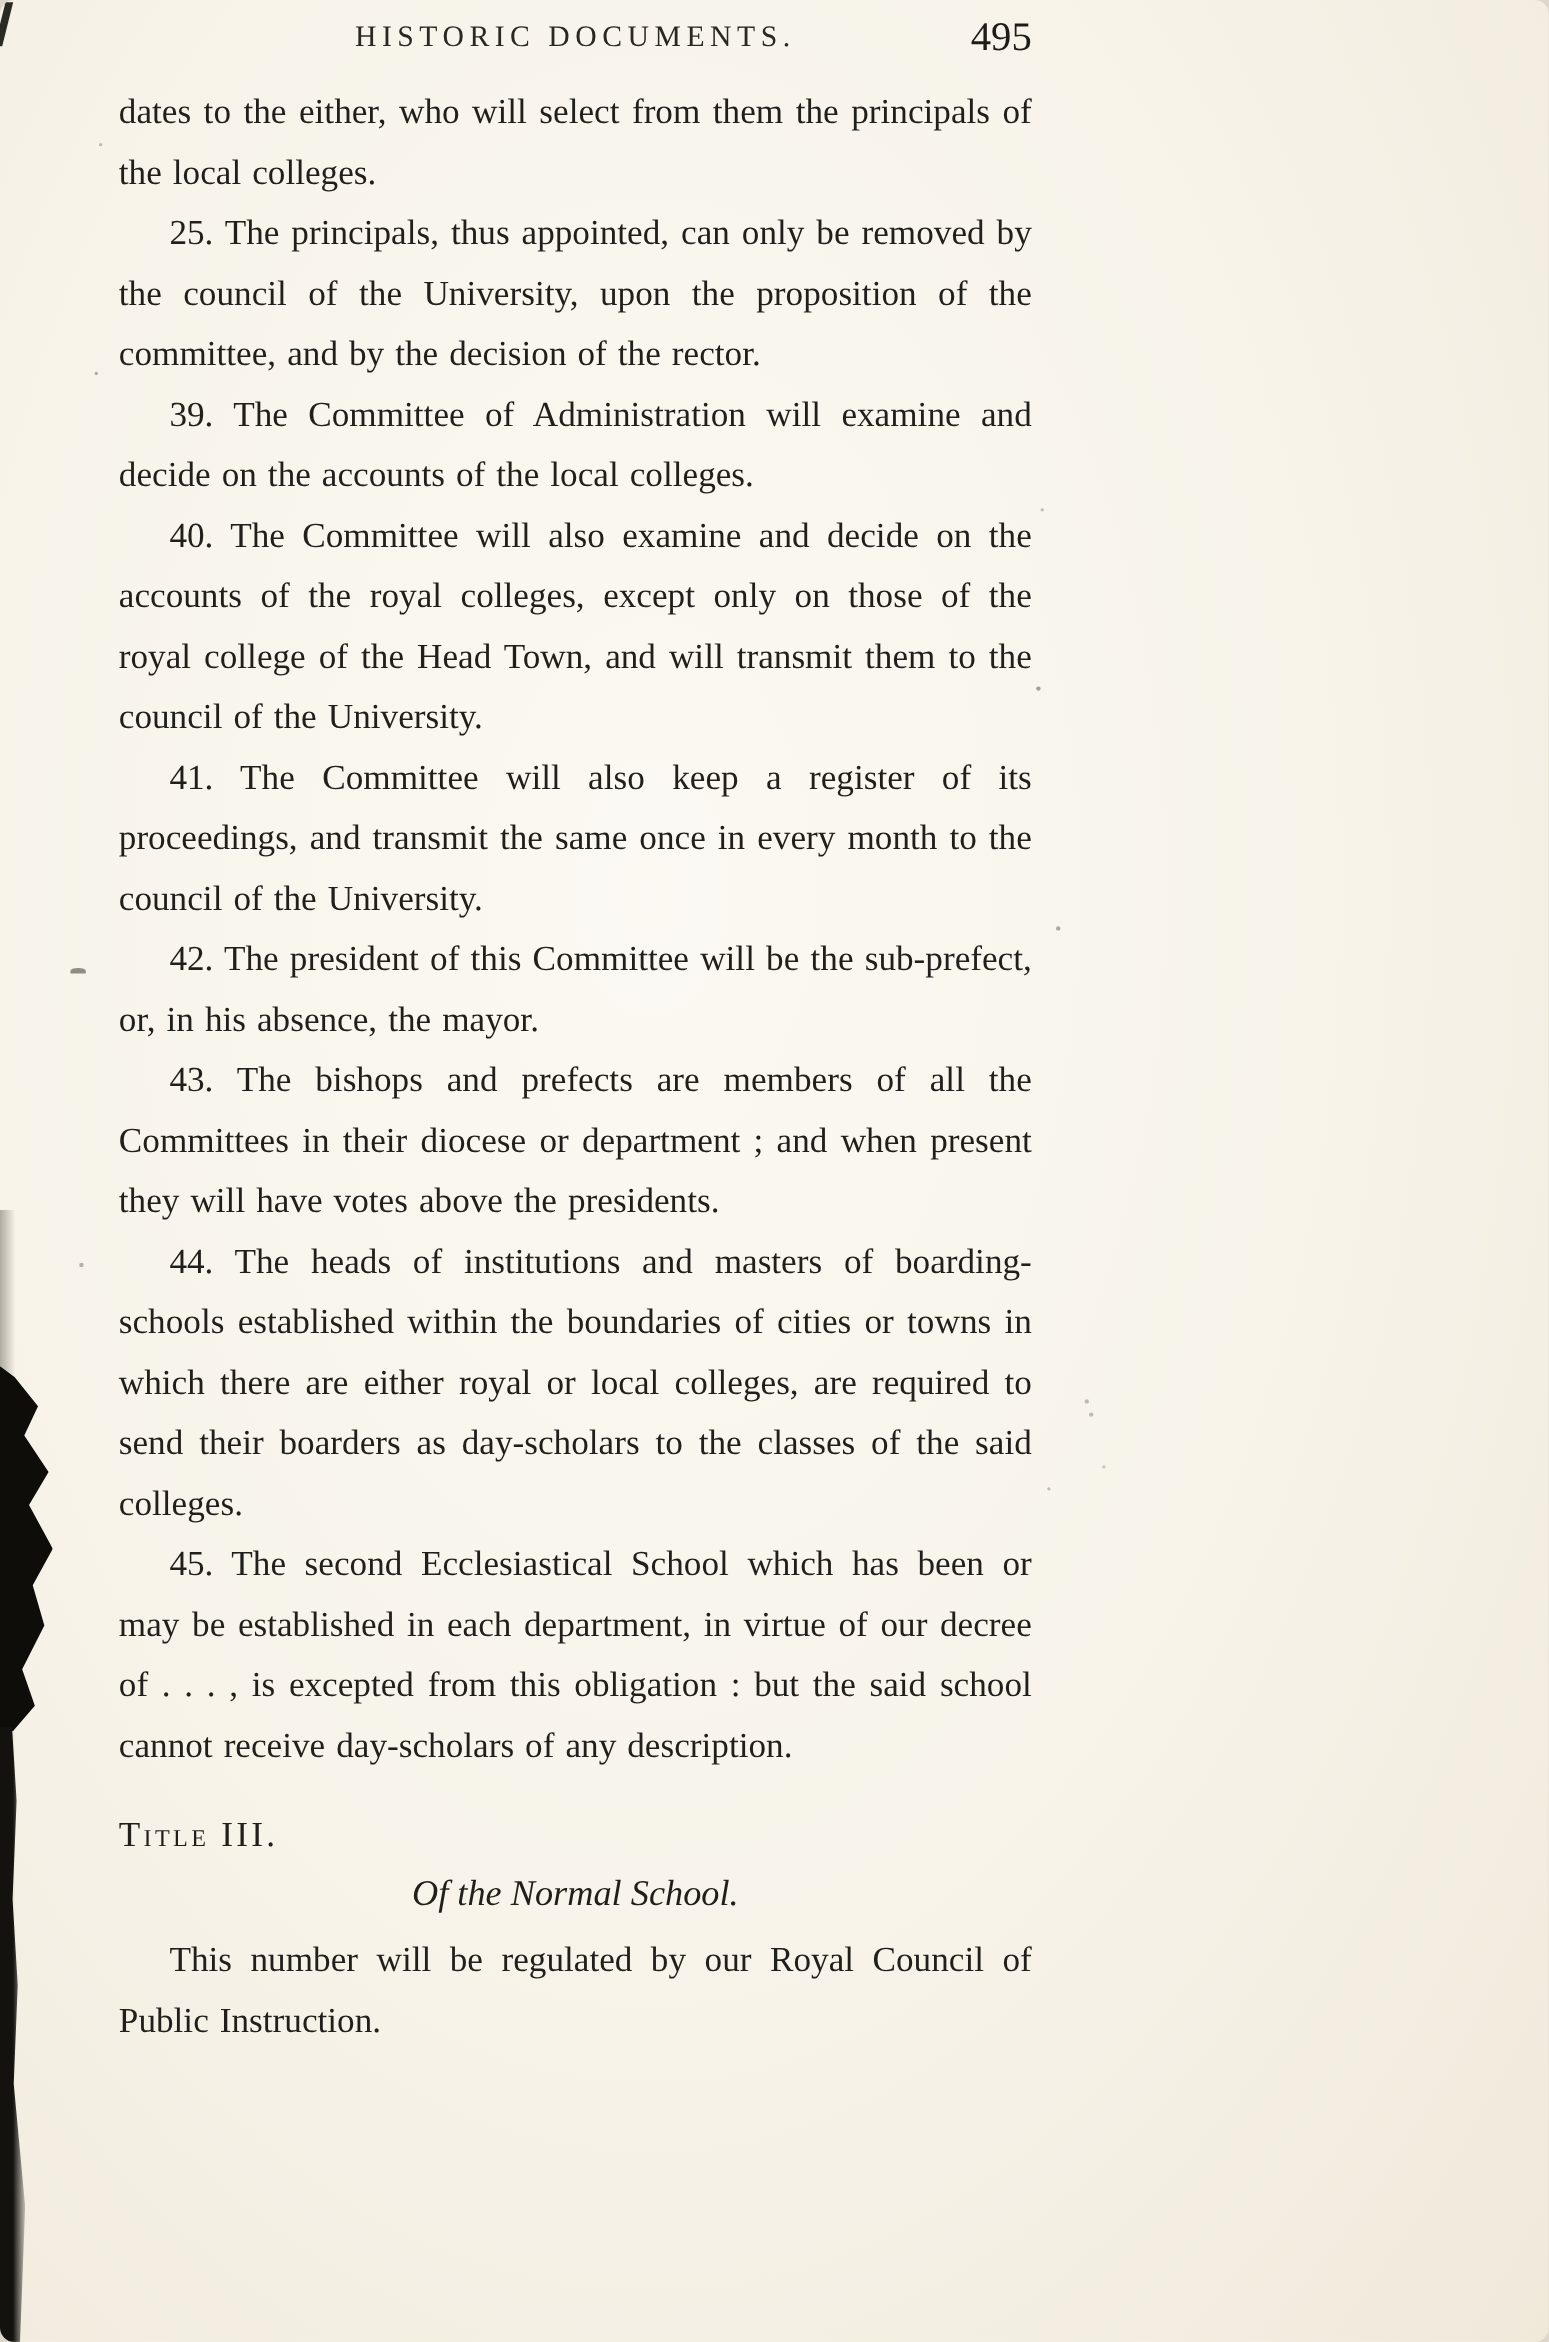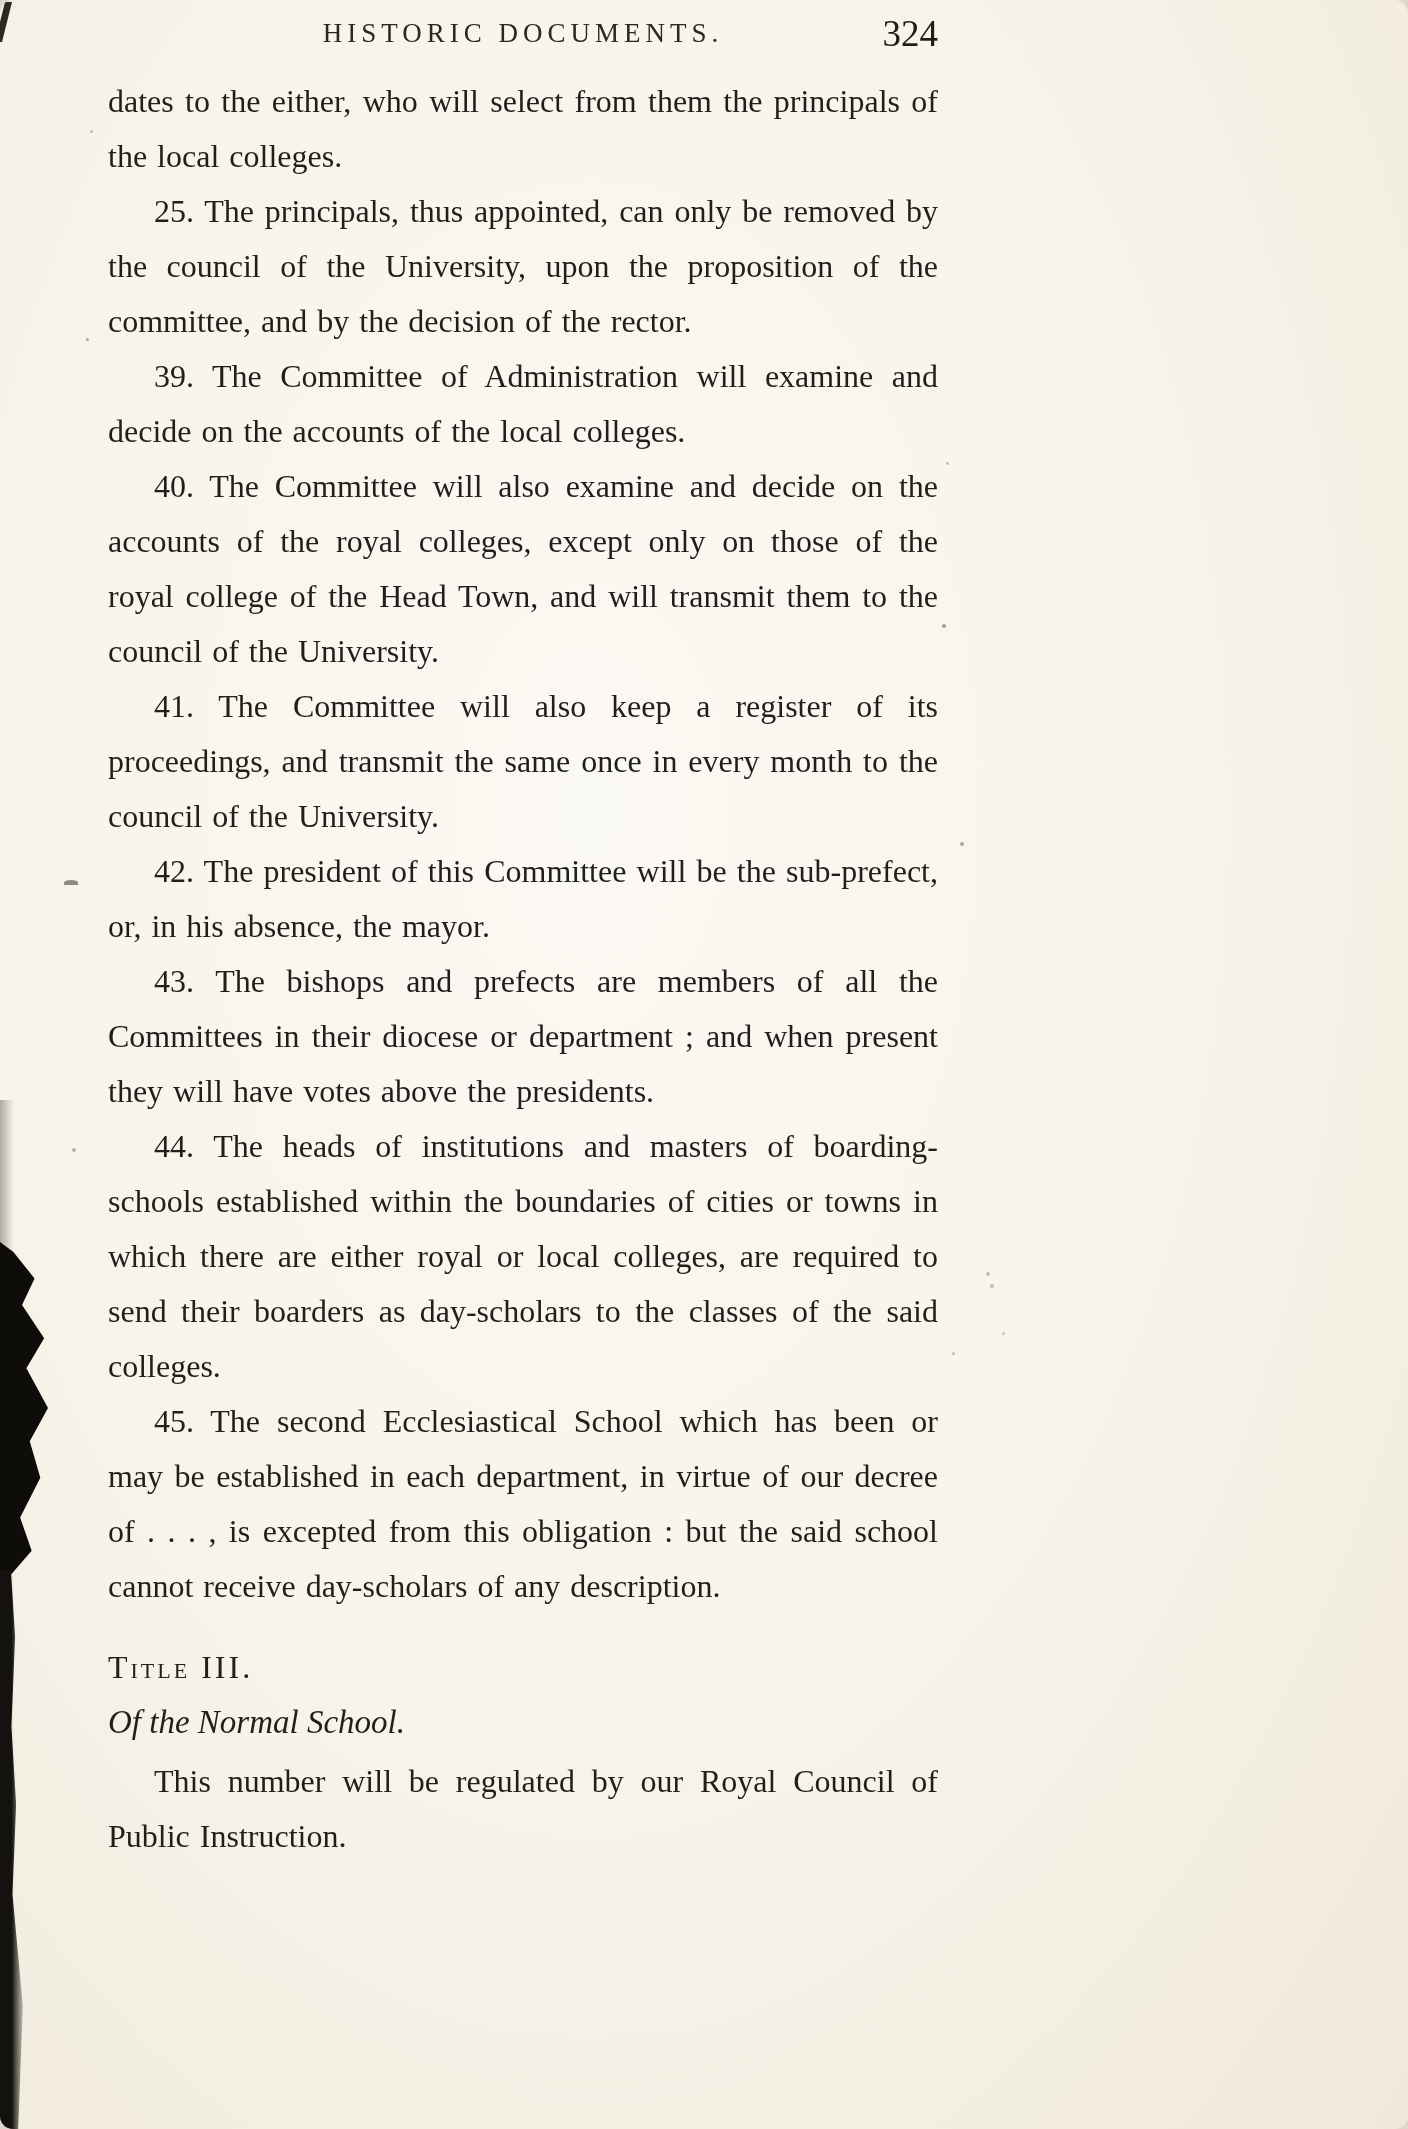--- a/index.html
+++ b/index.html
@@ -57,21 +57,21 @@
   p.indent { text-indent: 46px; }
 
   .section-heading {
     margin-top: 26px;
     font-variant: small-caps;
     font-size: 32px;
     letter-spacing: 3px;
     line-height: 55px;
   }
   .section-subtitle {
-    text-align: left;
+    text-align: center;
     font-style: italic;
     font-size: 33px;
     line-height: 55px;
     margin-bottom: 4px;
   }
 
   
   .artifact, .speck { position: absolute; pointer-events: none; }
   .corner-mark {
     left: 0; top: 2px; width: 7px; height: 40px;
@@ -98,21 +98,21 @@
     background: #3a372f;
   }
 </style>
 </head>
 <body>
 
 <div class="page">
 
   <div class="running-head">
     <div class="head-title">HISTORIC DOCUMENTS.</div>
-    <div class="page-num">324</div>
+    <div class="page-num">495</div>
   </div>
 
   <div class="text-block">
     <p class="body-par">dates to the either, who will select from them the principals of the local colleges.</p>
     <p class="body-par indent">25. The principals, thus appointed, can only be removed by the council of the University, upon the proposition of the committee, and by the decision of the rector.</p>
     <p class="body-par indent">39. The Committee of Administration will examine and decide on the accounts of the local colleges.</p>
     <p class="body-par indent">40. The Committee will also examine and decide on the accounts of the royal colleges, except only on those of the royal college of the Head Town, and will transmit them to the council of the University.</p>
     <p class="body-par indent">41. The Committee will also keep a register of its proceedings, and transmit the same once in every month to the council of the University.</p>
     <p class="body-par indent">42. The president of this Committee will be the sub-prefect, or, in his absence, the mayor.</p>
     <p class="body-par indent">43. The bishops and prefects are members of all the Committees in their diocese or department ; and when present they will have votes above the presidents.</p>

